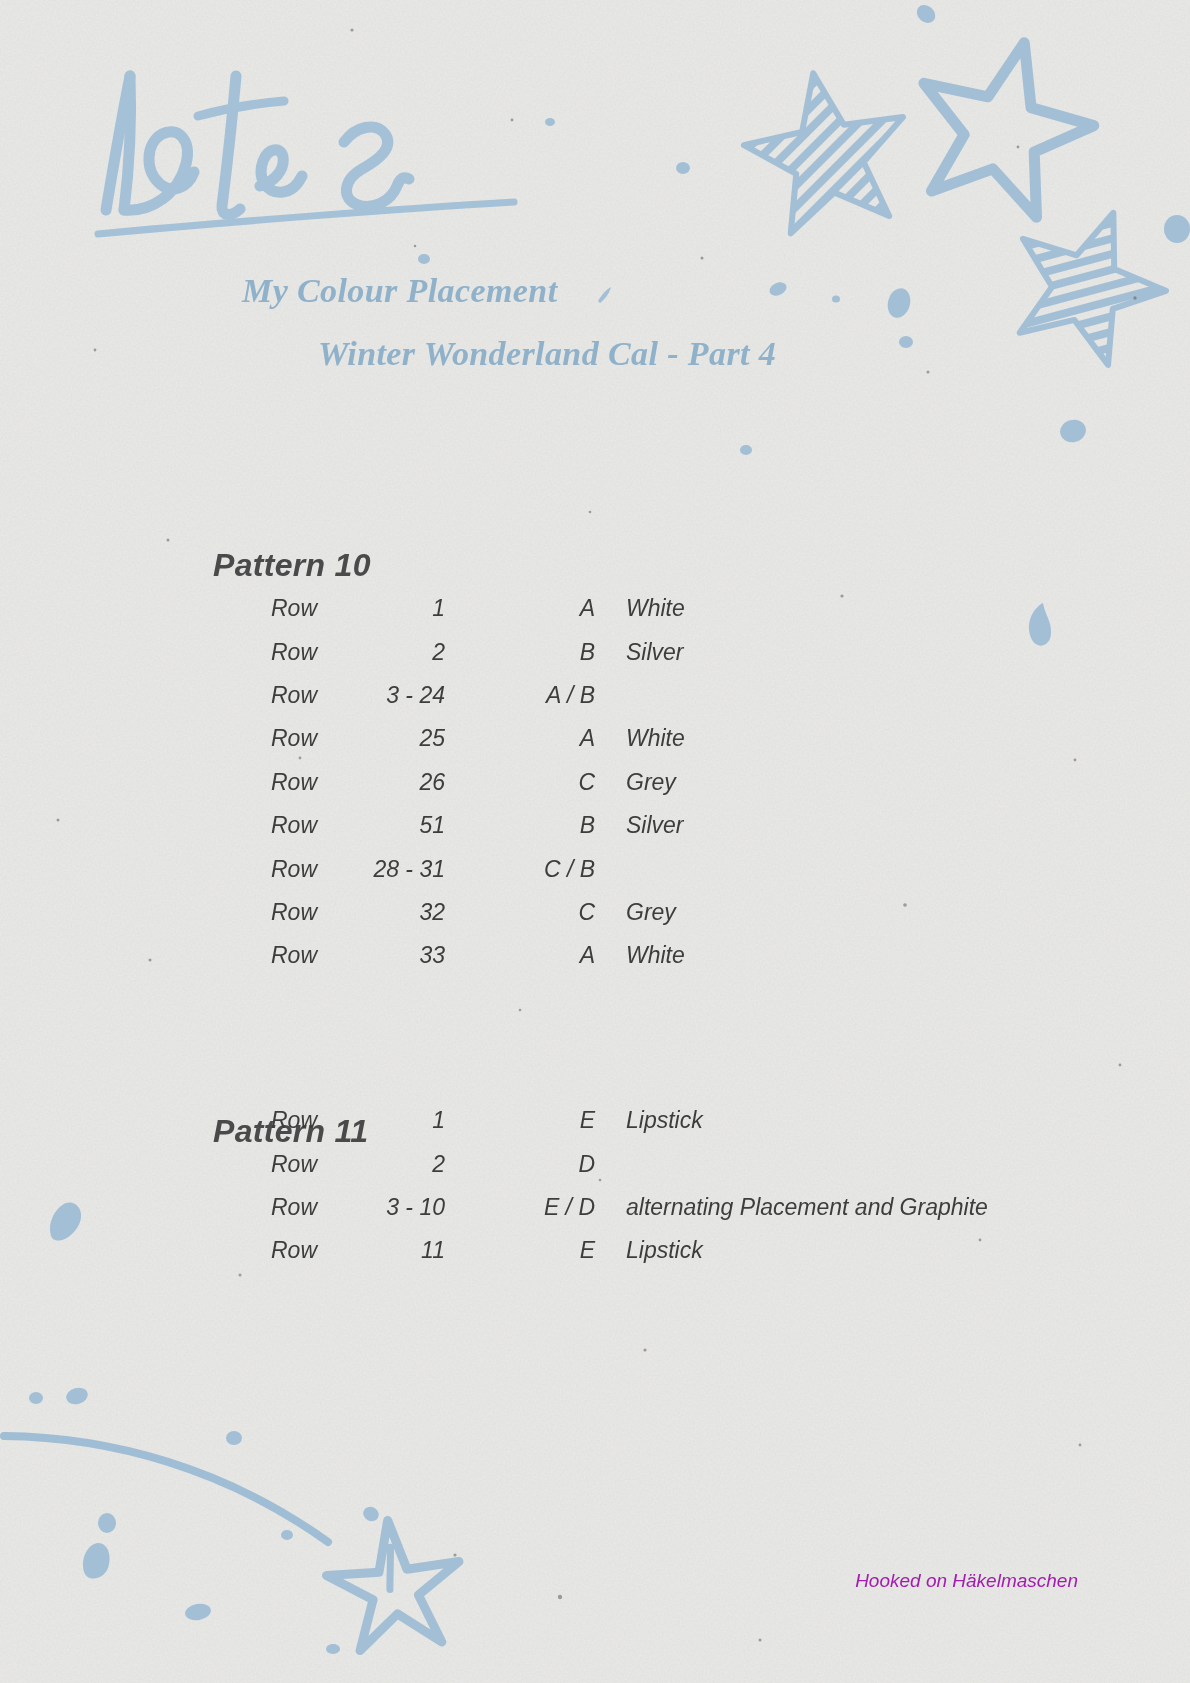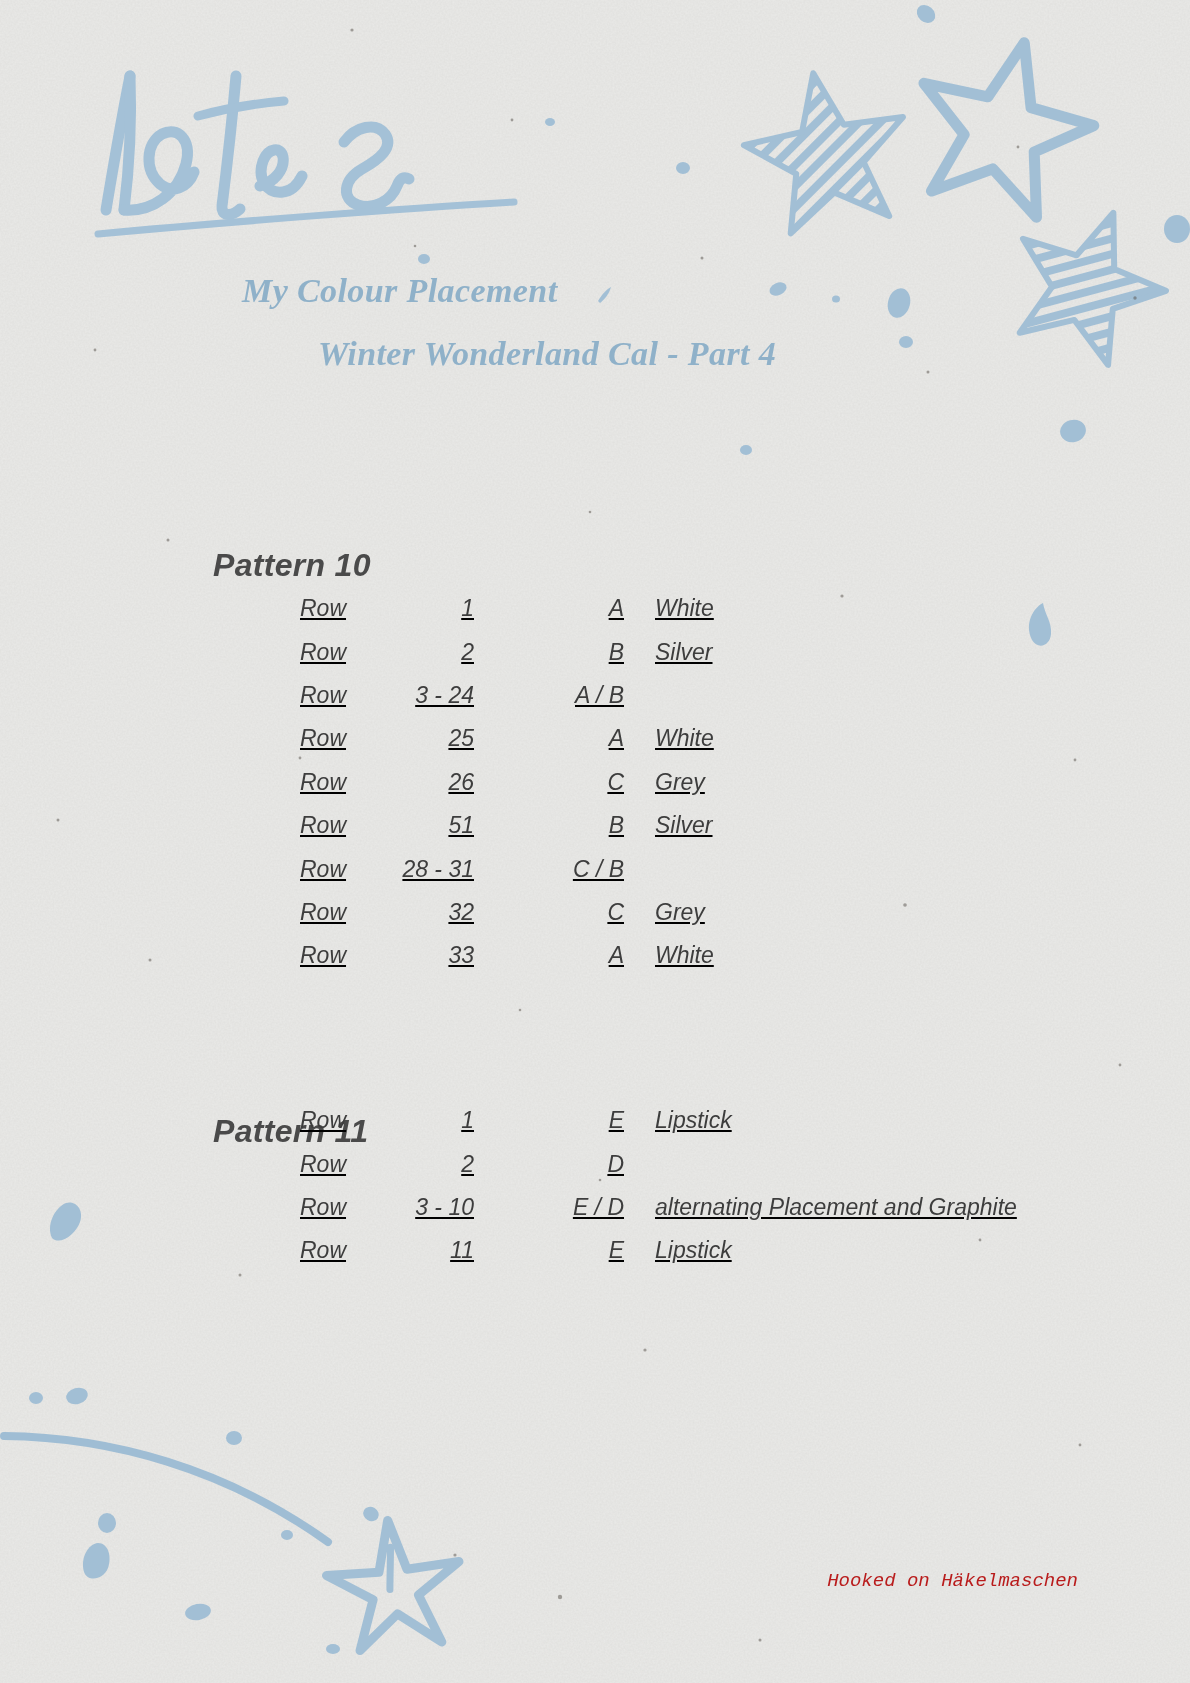--- a/index.html
+++ b/index.html
@@ -25,35 +25,35 @@
   
   .pat-heading{
     position:absolute;left:213px;
     font-style:italic;font-weight:bold;font-size:32px;color:#4a4a4a;
     letter-spacing:.3px;white-space:nowrap;z-index:2;
   }
   .pat-heading.p10{top:547px;}
   .pat-heading.p11{top:1113px;}
 
   
-  .rows{position:absolute;left:300px;width:800px;z-index:2;text-decoration:underline;}
+  .rows{position:absolute;left:271px;width:800px;z-index:2;}
   .rows.p10{top:587px;}
   .rows.p11{top:1099px;}
   .row{
     display:grid;grid-template-columns:60px 114px 150px auto;
     height:43.4px;align-items:center;
     font-style:italic;font-size:23px;color:#3d3d3d;
   }
   .row .c2,.row .c3{text-align:right;}
   .row .c4{padding-left:31px;white-space:nowrap;}
 
   .footer{
     position:absolute;right:112px;top:1570px;
-    font-style:italic;font-size:19px;color:#b91c1c;
-    white-space:nowrap;z-index:2;font-family:Liberation Mono, monospace;
+    font-style:italic;font-size:19px;color:#a21caf;
+    white-space:nowrap;z-index:2;
   }
 
   .sr-only{position:absolute;width:1px;height:1px;overflow:hidden;clip:rect(0 0 0 0);white-space:nowrap;}
 
   svg{display:block;}
   .notes-script{position:absolute;left:86px;top:58px;z-index:2;}
 </style>
 </head>
 <body>
 

